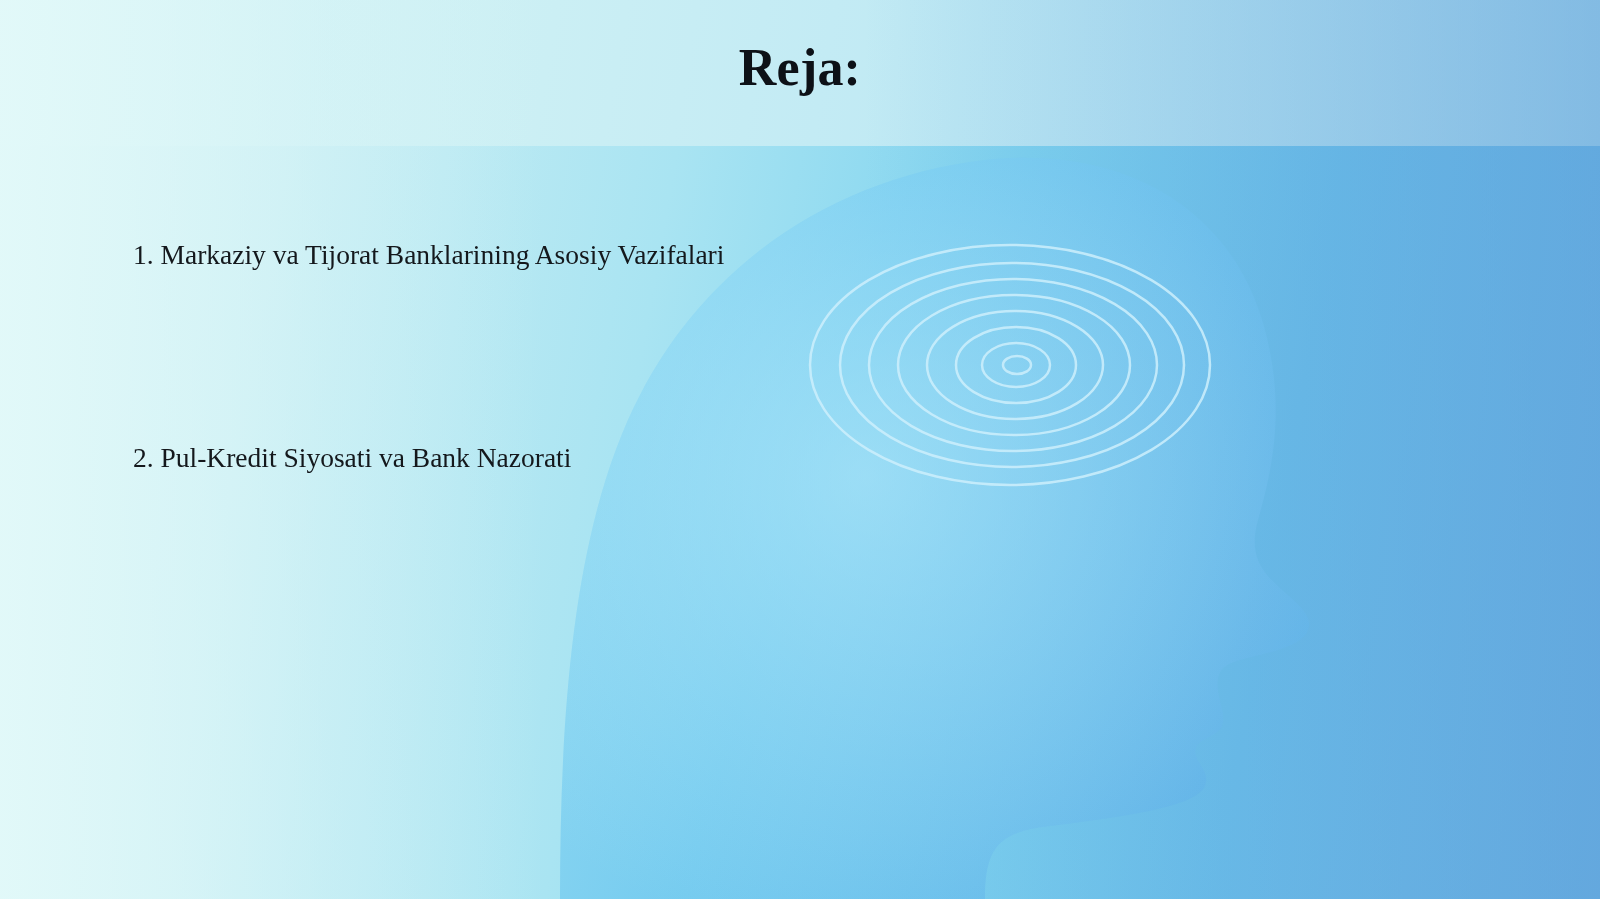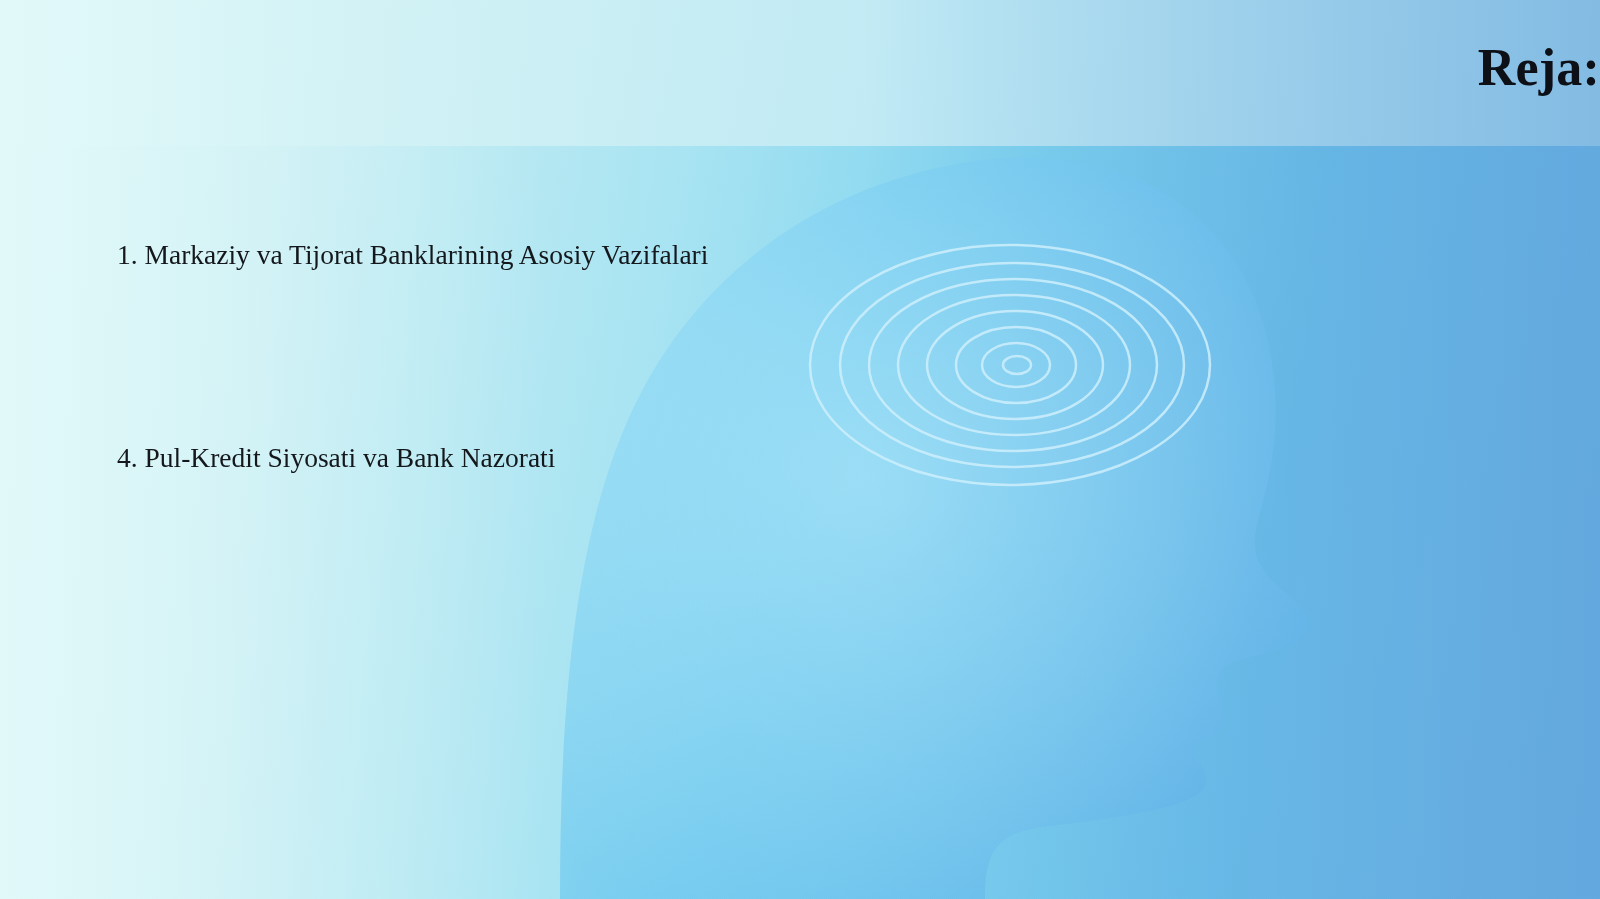--- a/index.html
+++ b/index.html
@@ -44,29 +44,29 @@
     left: 0; top: 0;
     width: 1600px;
     height: 899px;
     pointer-events: none;
   }
   .title {
     position: absolute;
     top: 38px;
     left: 0;
     width: 100%;
-    text-align: right;
+    text-align: center;
     font-size: 52px;
     font-weight: bold;
     color: #0d1117;
     letter-spacing: 0.2px;
   }
   .plan-list {
     position: absolute;
-    left: 117px;
+    left: 133px;
     top: 238px;
     width: 1180px;
   }
   .plan-item {
     font-size: 27.5px;
     color: #14181c;
     line-height: 1.2;
     margin-bottom: 170px;
     white-space: nowrap;
   }
@@ -125,16 +125,16 @@
           <ellipse cx="1017" cy="365" rx="14" ry="9" stroke-width="2.5"></ellipse>
         </g>
       </g>
     </svg>
   </div>
 
   <div class="title">Reja:</div>
 
   <div class="plan-list">
     <div class="plan-item">1. Markaziy va Tijorat Banklarining Asosiy Vazifalari</div>
-    <div class="plan-item">4. Pul-Kredit Siyosati va Bank Nazorati</div>
+    <div class="plan-item">2. Pul-Kredit Siyosati va Bank Nazorati</div>
   </div>
 
 </div>
 
 </body></html>

